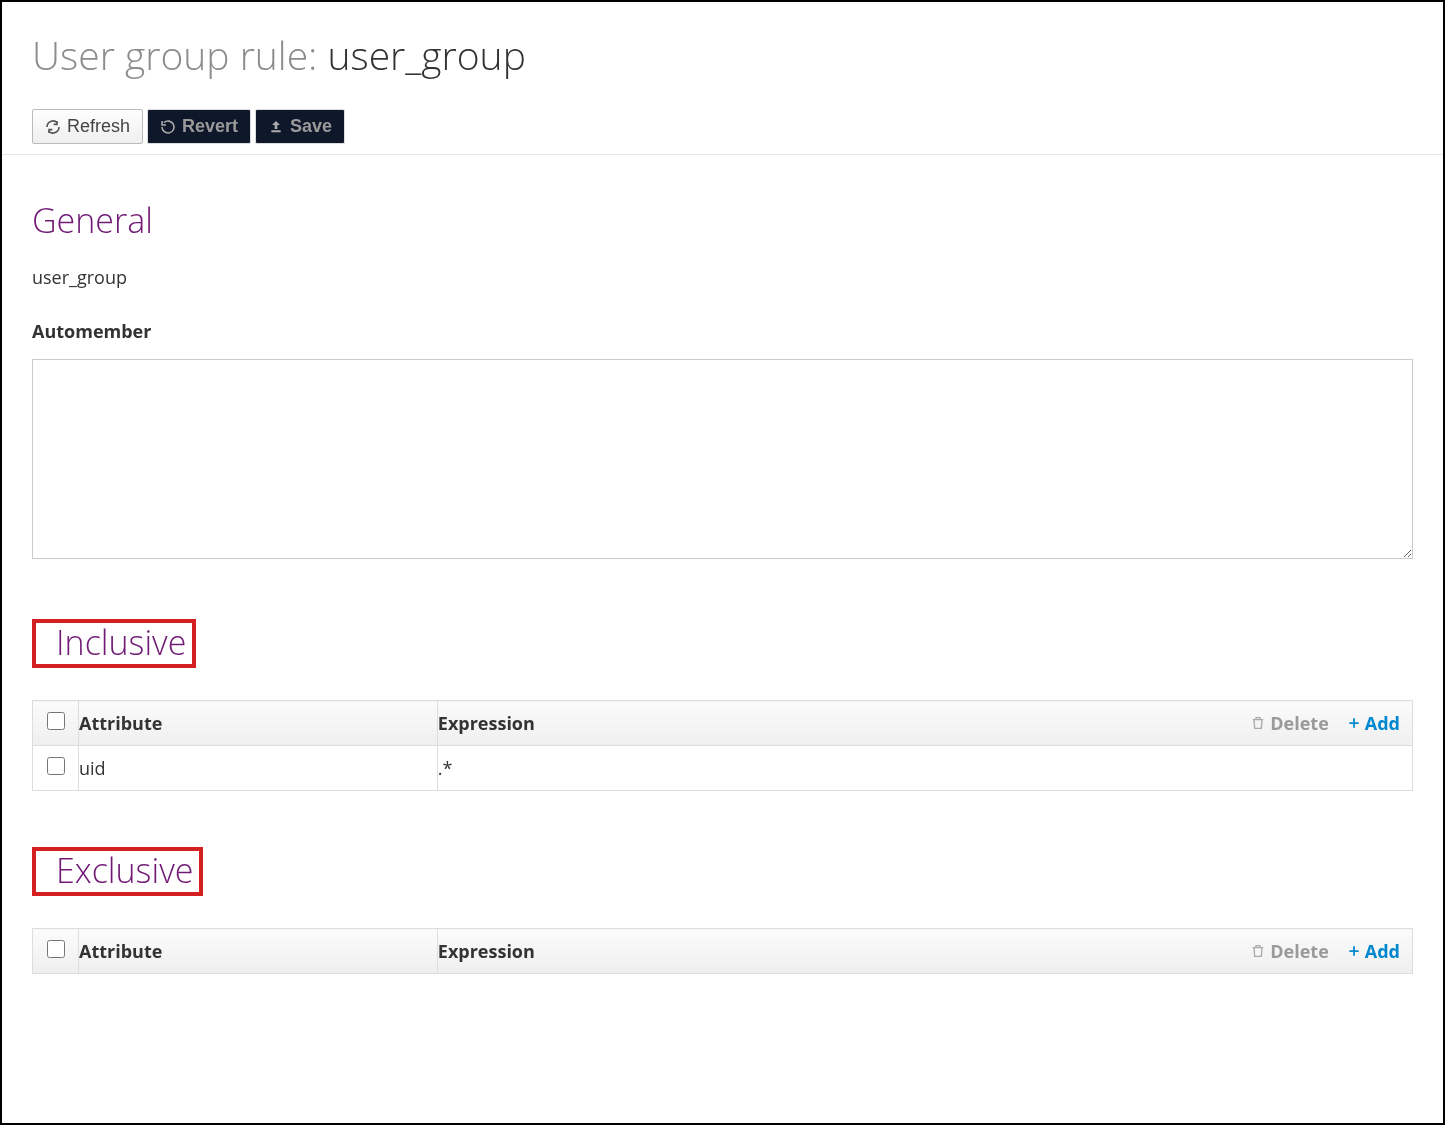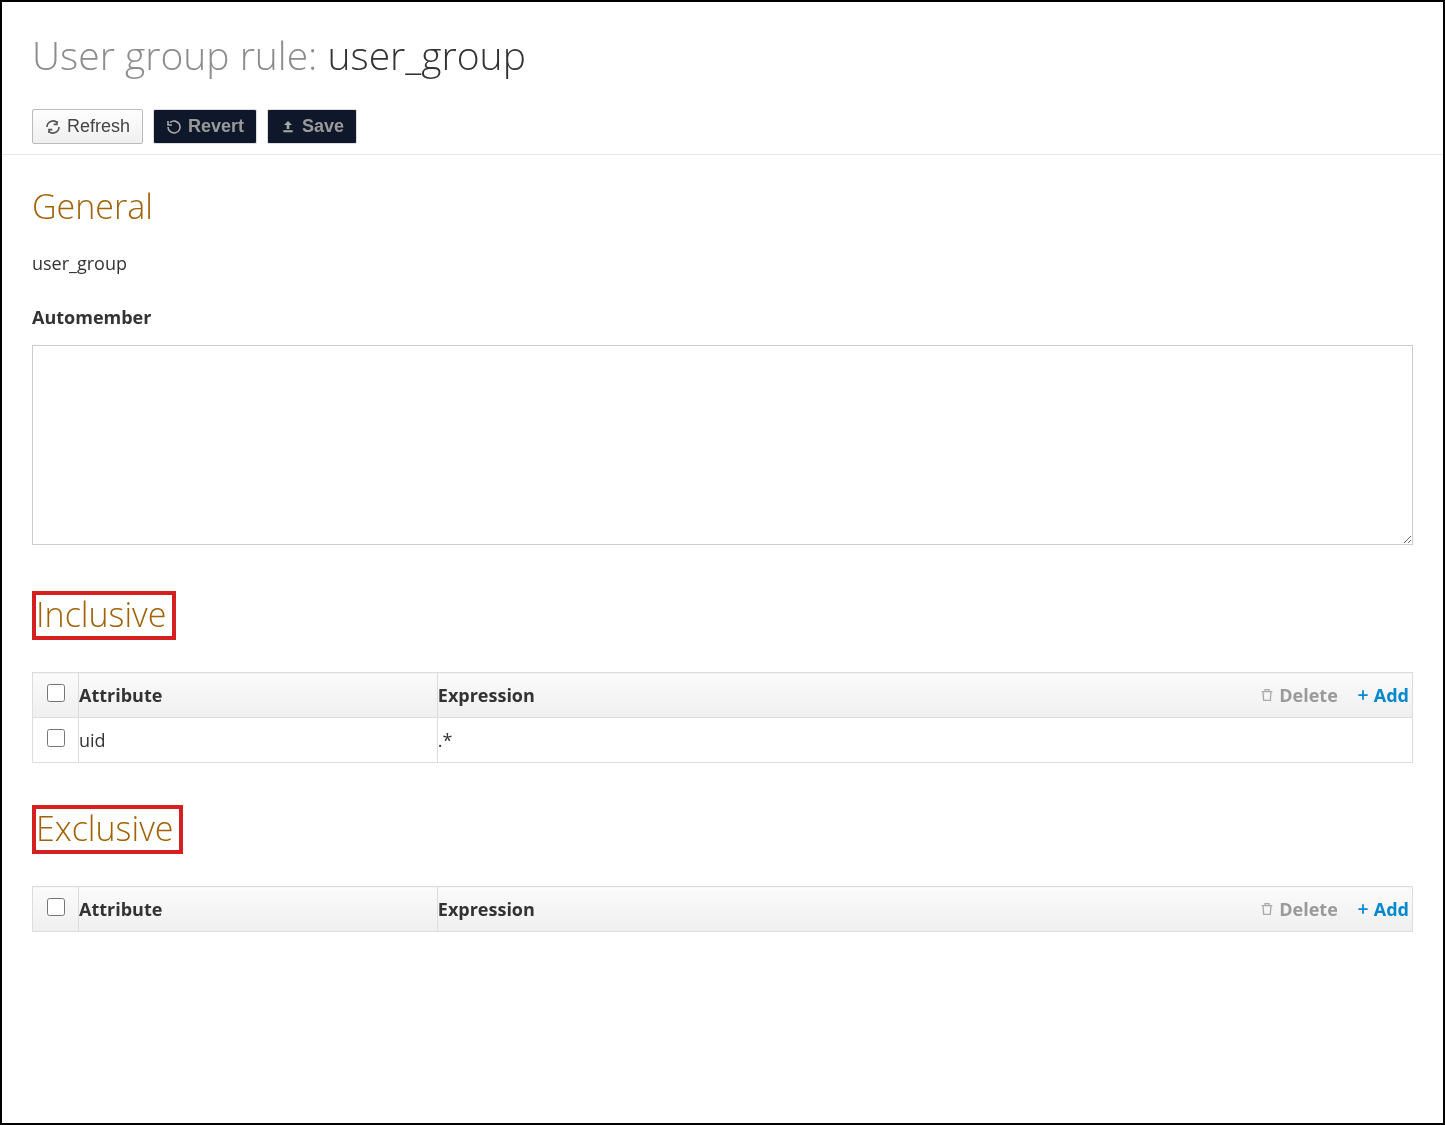--- a/index.html
+++ b/index.html
@@ -14,21 +14,21 @@
     padding: 20px 30px;
   }
   .page-title {
     font-size: 39px;
     font-weight: 300;
     color: #8c8c8c;
     margin-bottom: 28px;
     margin-top: 6px;
   }
   .page-title .rule-name { color: #333; }
-  .toolbar { display: flex; gap: 10px; margin-bottom: 8px; }
+  .toolbar { display: flex; gap: 4px; margin-bottom: 8px; }
   .btn {
     border: 1px solid #bbb;
     background: linear-gradient(#fefefe,#efefef);
     padding: 6px 12px;
     font-size: 18px;
     color: #444;
     display: inline-flex;
     align-items: center;
     gap: 6px;
     cursor: pointer;
@@ -45,28 +45,28 @@
     width: 16px; height: 16px; display:inline-block;
   }
   .divider {
     border-top: 1px solid #e6e6e6;
     margin: 10px -30px 0 -30px;
   }
   .content { padding-top: 24px; }
   h2.section {
     font-size: 34px;
     font-weight: 300;
-    color: #a16207;
+    color: #701a75;
     margin-bottom: 22px;
-    margin-top: 4px;
+    margin-top: 18px;
   }
   h2.section.boxed {
     display: inline-block;
     border: 4px solid #d42020;
-    padding: 0 6px 2px 0;
+    padding: 0 6px 2px 20px;
     line-height: 1.15;
   }
   .field-label {
     font-weight: 700;
     margin-bottom: 10px;
     margin-top: 8px;
     font-size: 18px;
   }
   .field-value {
     font-size: 18px;
@@ -97,21 +97,21 @@
   .tbl thead th {
     background: linear-gradient(#fbfbfb,#efefef);
     font-weight: 700;
     color: #333;
   }
   .tbl thead th.chk { width: 46px; text-align:center; }
   .tbl td.chk { text-align:center; }
   .tbl .tool-cell { position: relative; }
   .row-actions {
     position: absolute;
-    right: 3px;
+    right: 12px;
     top: 50%;
     transform: translateY(-50%);
     display: flex;
     gap: 18px;
     align-items: center;
   }
   .link {
     color: #0088ce;
     font-size: 18px;
     display: inline-flex;

